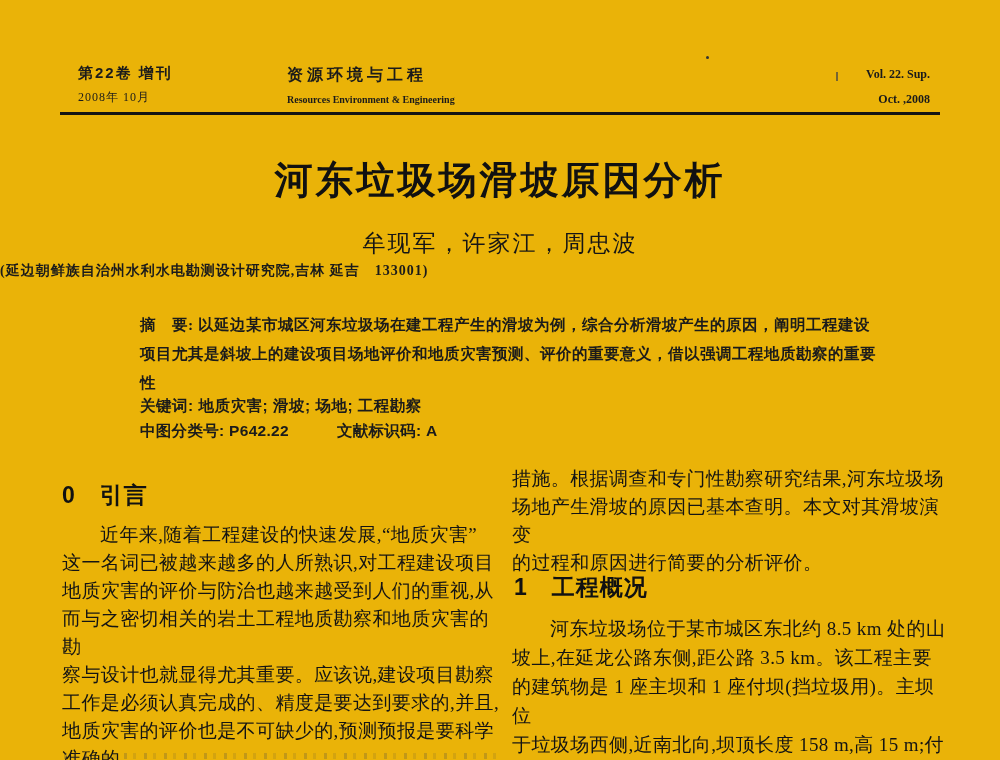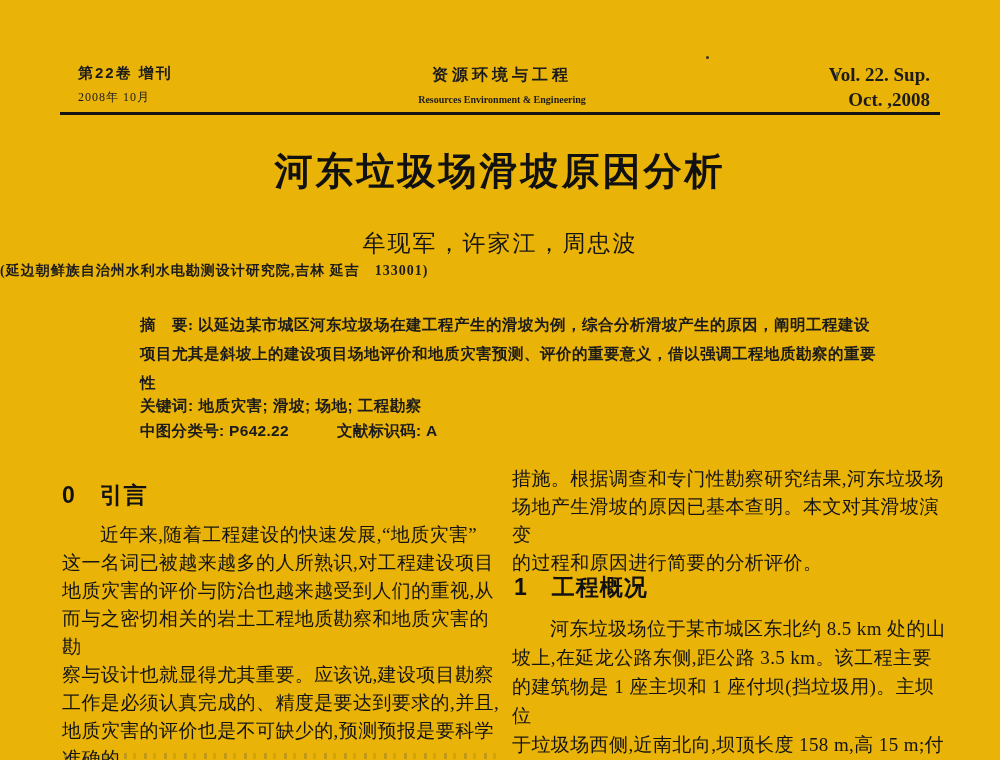--- a/index.html
+++ b/index.html
@@ -15,37 +15,37 @@
   }
   
   .hdr-left {
     position: absolute; left: 78px; top: 60px;
     font-size: 15px; line-height: 25px;
     font-family: "Liberation Sans", "DejaVu Sans", sans-serif;
   }
   .hdr-left .l1 { font-weight: 700; letter-spacing: 2px; }
   .hdr-left .l2 { font-weight: 400; font-family: "Liberation Serif", serif; font-size: 12px; letter-spacing: 1px; }
   .hdr-center {
-    position: absolute; left: 302px; top: 62px; width: 400px;
-    text-align: center; line-height: 25px;
+    position: absolute; left: 287px; top: 62px; width: 400px;
+    text-align: left; line-height: 25px;
   }
   .hdr-center .l1 { font-weight: 700; font-size: 16px; letter-spacing: 4px;
     font-family: "Liberation Sans", "DejaVu Sans", sans-serif; }
   .hdr-center .l2 { font-weight: 600; font-size: 10px; }
   .hdr-right {
     position: absolute; right: 70px; top: 62px;
-    text-align: right; font-size: 19px; line-height: 25px; font-weight: 600;
+    text-align: right; font-size: 12px; line-height: 25px; font-weight: 600;
   }
   .hdr-rule {
     position: absolute; left: 60px; top: 112px; width: 880px; height: 3px;
     background: #141414;
   }
   
   .paper-title {
-    position: absolute; left: 0; top: 146px; width: 1000px;
+    position: absolute; left: 0; top: 155px; width: 1000px;
     text-align: center; font-size: 38px; font-weight: 700; letter-spacing: 3px;
     font-family: "Liberation Sans", "DejaVu Sans", sans-serif; color: #111;
   }
   .authors {
     position: absolute; left: 0; top: 228px; width: 1000px;
     text-align: center; font-size: 23px; letter-spacing: 2px; color: #161616;
   }
   .affiliation {
     position: absolute; left: 0; top: 262px; width: 1000px;
     text-align: left; font-size: 14px; font-weight: 600; letter-spacing: 1px;

